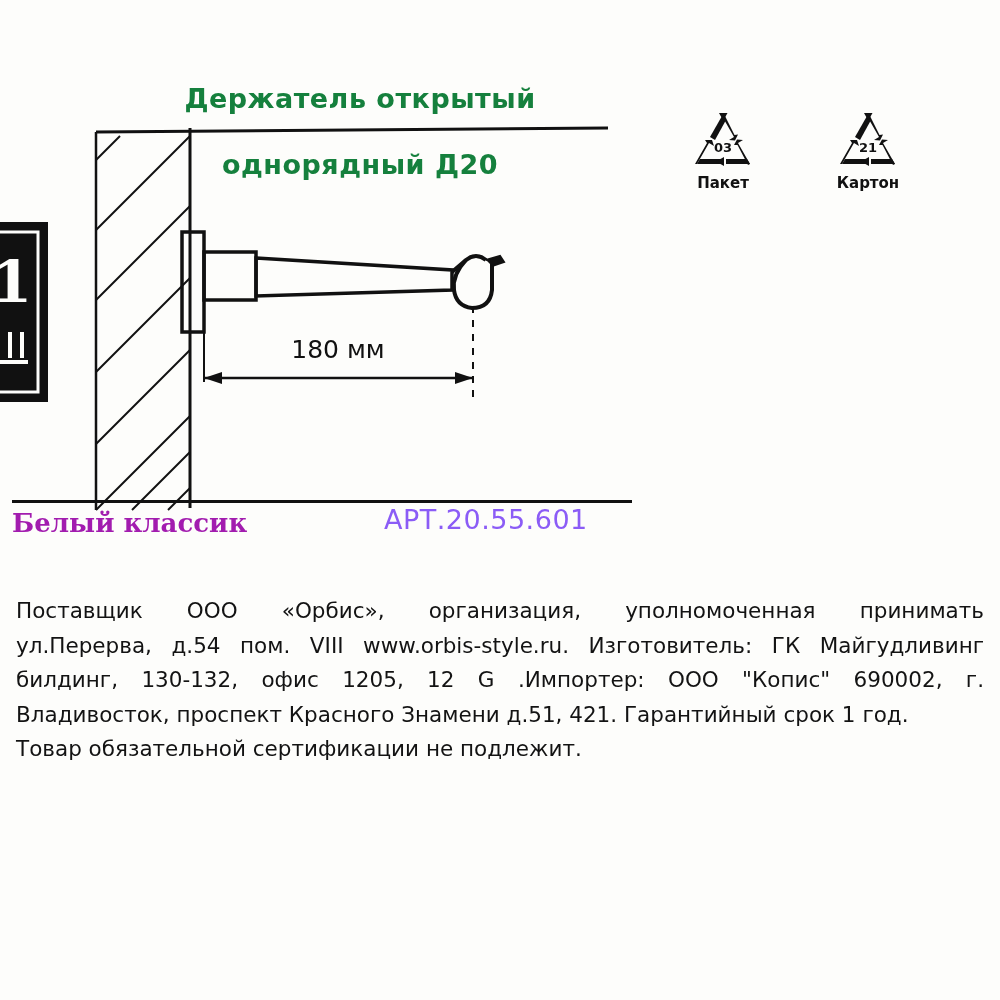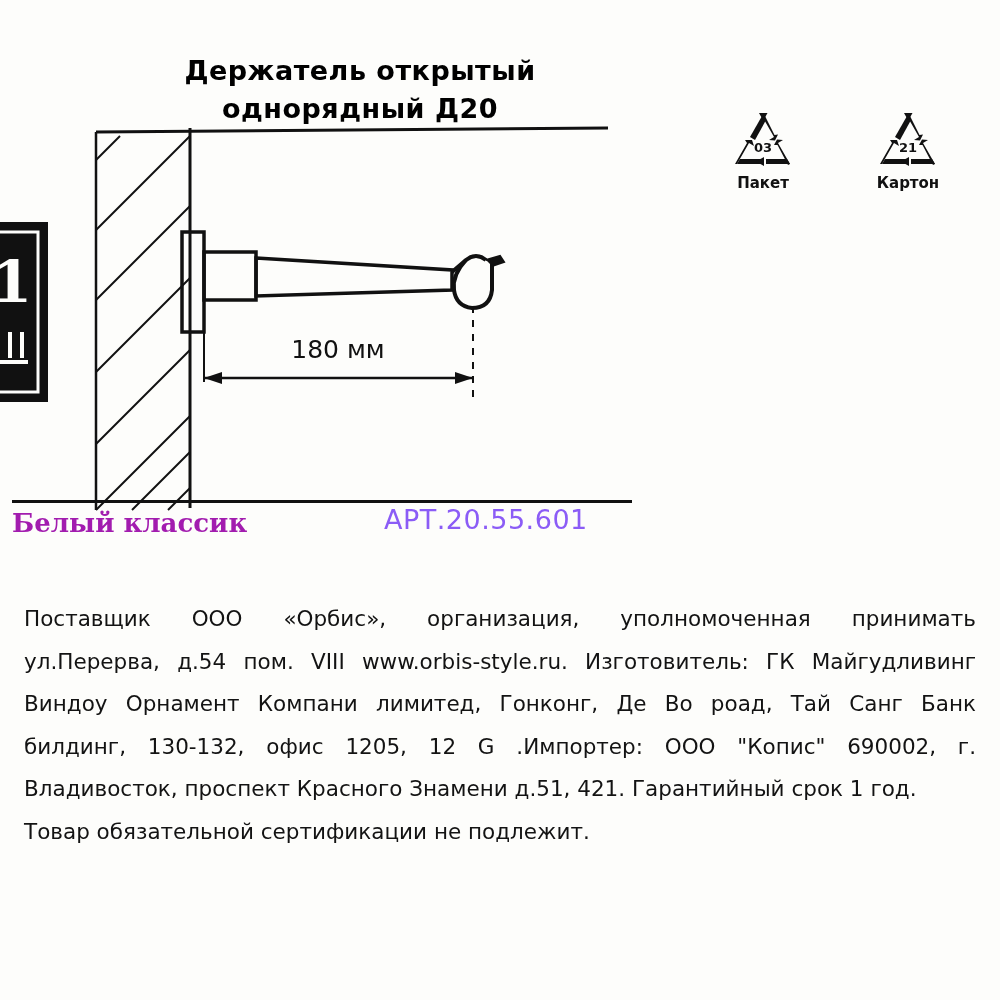--- a/index.html
+++ b/index.html
@@ -29,28 +29,29 @@
     top: 52px;
     width: 560px;
     text-align: center;
   }
   .title-line {
     font-family: "DejaVu Sans", sans-serif;
     font-weight: bold;
     font-size: 27px;
     letter-spacing: 0.5px;
     line-height: 1.42;
-    color: #000000;
+    color: #15803d;
+    margin-top: 28px;
   }
 
   
   .recycle-wrap {
     position: absolute;
     top: 110px;
-    left: 688px;
+    left: 648px;
     width: 300px;
     height: 110px;
   }
   .recycle {
     position: absolute;
     width: 110px;
     text-align: center;
   }
   .recycle.one { left: 20px; top: 0; }
   .recycle.two { left: 165px; top: 0; }
@@ -105,21 +106,21 @@
   .legal {
     position: absolute;
     left: 12px;
     top: 592px;
     width: 976px;
     font-family: "DejaVu Sans", sans-serif;
     font-size: 21.5px;
     line-height: 1.42;
     color: #131313;
   }
-  .legal p { margin: 12px; }
+  .legal p { margin: 4px; }
   .legal .just {
     text-align: justify;
     text-align-last: justify;
   }
   .legal .just-last {
     text-align: justify;
     text-align-last: left;
   }
 </style>
 </head>
@@ -220,19 +221,18 @@
     </svg>
   </div>
 
   <div class="model-line"></div>
   <div class="model-name">Белый классик</div>
   <div class="art-code">АРТ.20.55.601</div>
 
   <div class="legal">
     <p class="just">Поставщик ООО «Орбис», организация, уполномоченная принимать</p>
     <p class="just">ул.Перерва, д.54 пом. VIII www.orbis-style.ru. Изготовитель: ГК Майгудливинг</p>
-    <p class="just">Виндоу Орнамент Компани лимитед, Гонконг, Де Во роад, Тай Санг Банк</p>
     <p class="just">билдинг, 130-132, офис 1205, 12 G .Импортер: ООО "Копис" 690002, г.</p>
     <p class="just-last">Владивосток, проспект Красного Знамени д.51, 421. Гарантийный срок 1 год.</p>
     <p class="just-last">Товар обязательной сертификации не подлежит.</p>
   </div>
 
 </div>
 
 </body></html>

